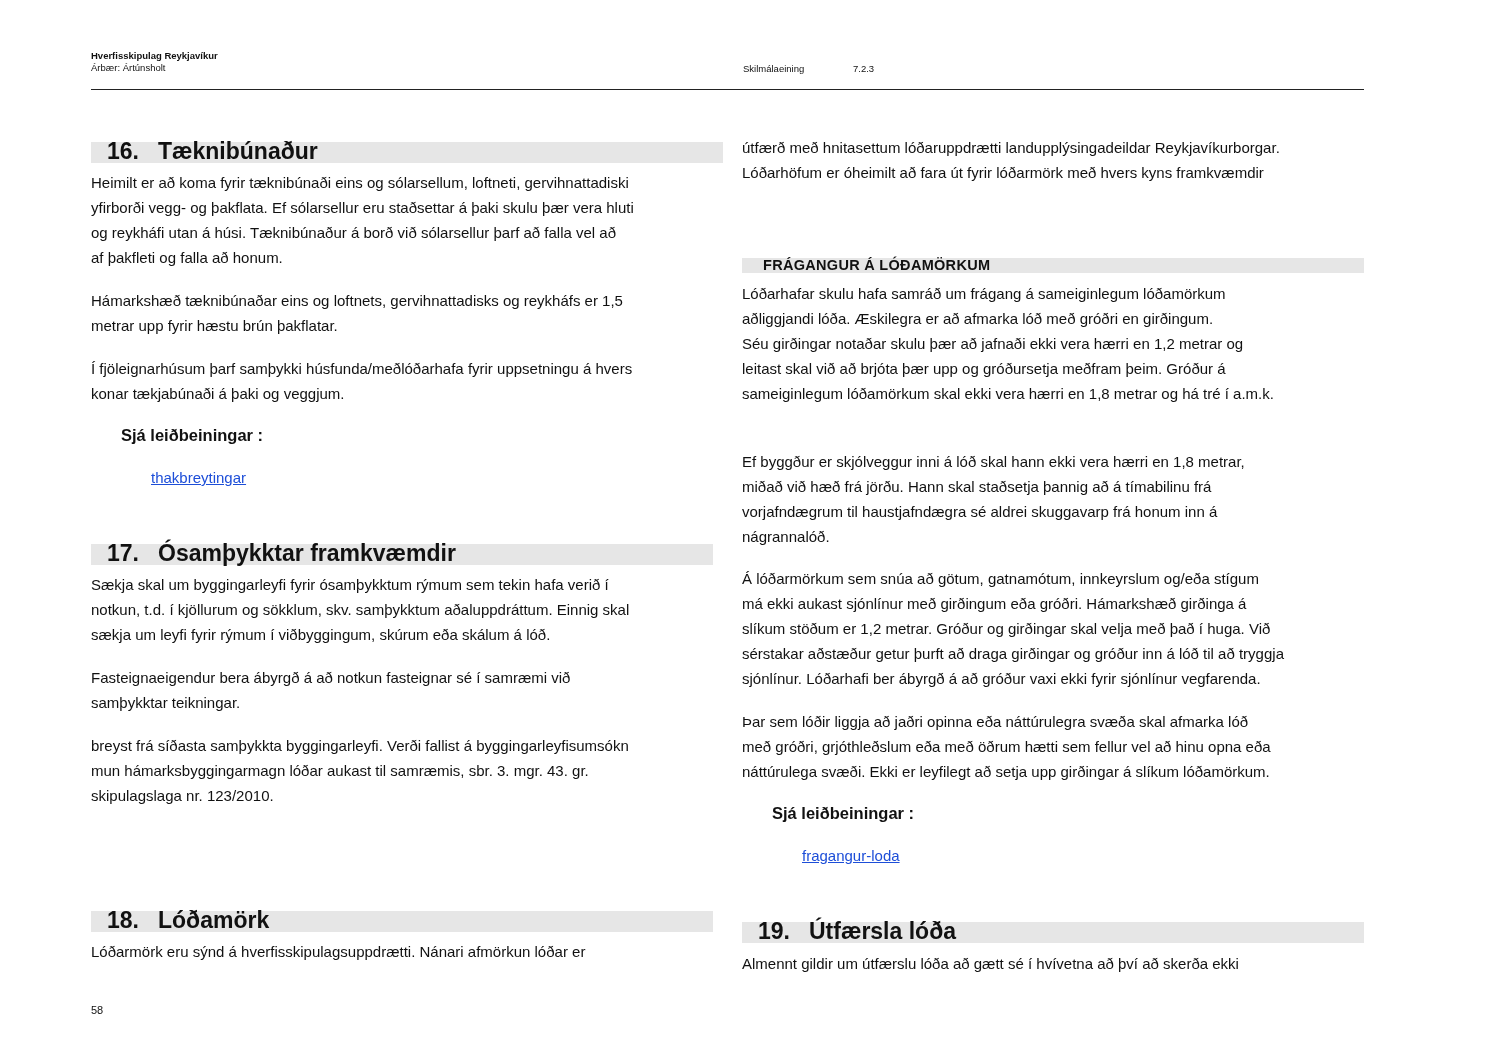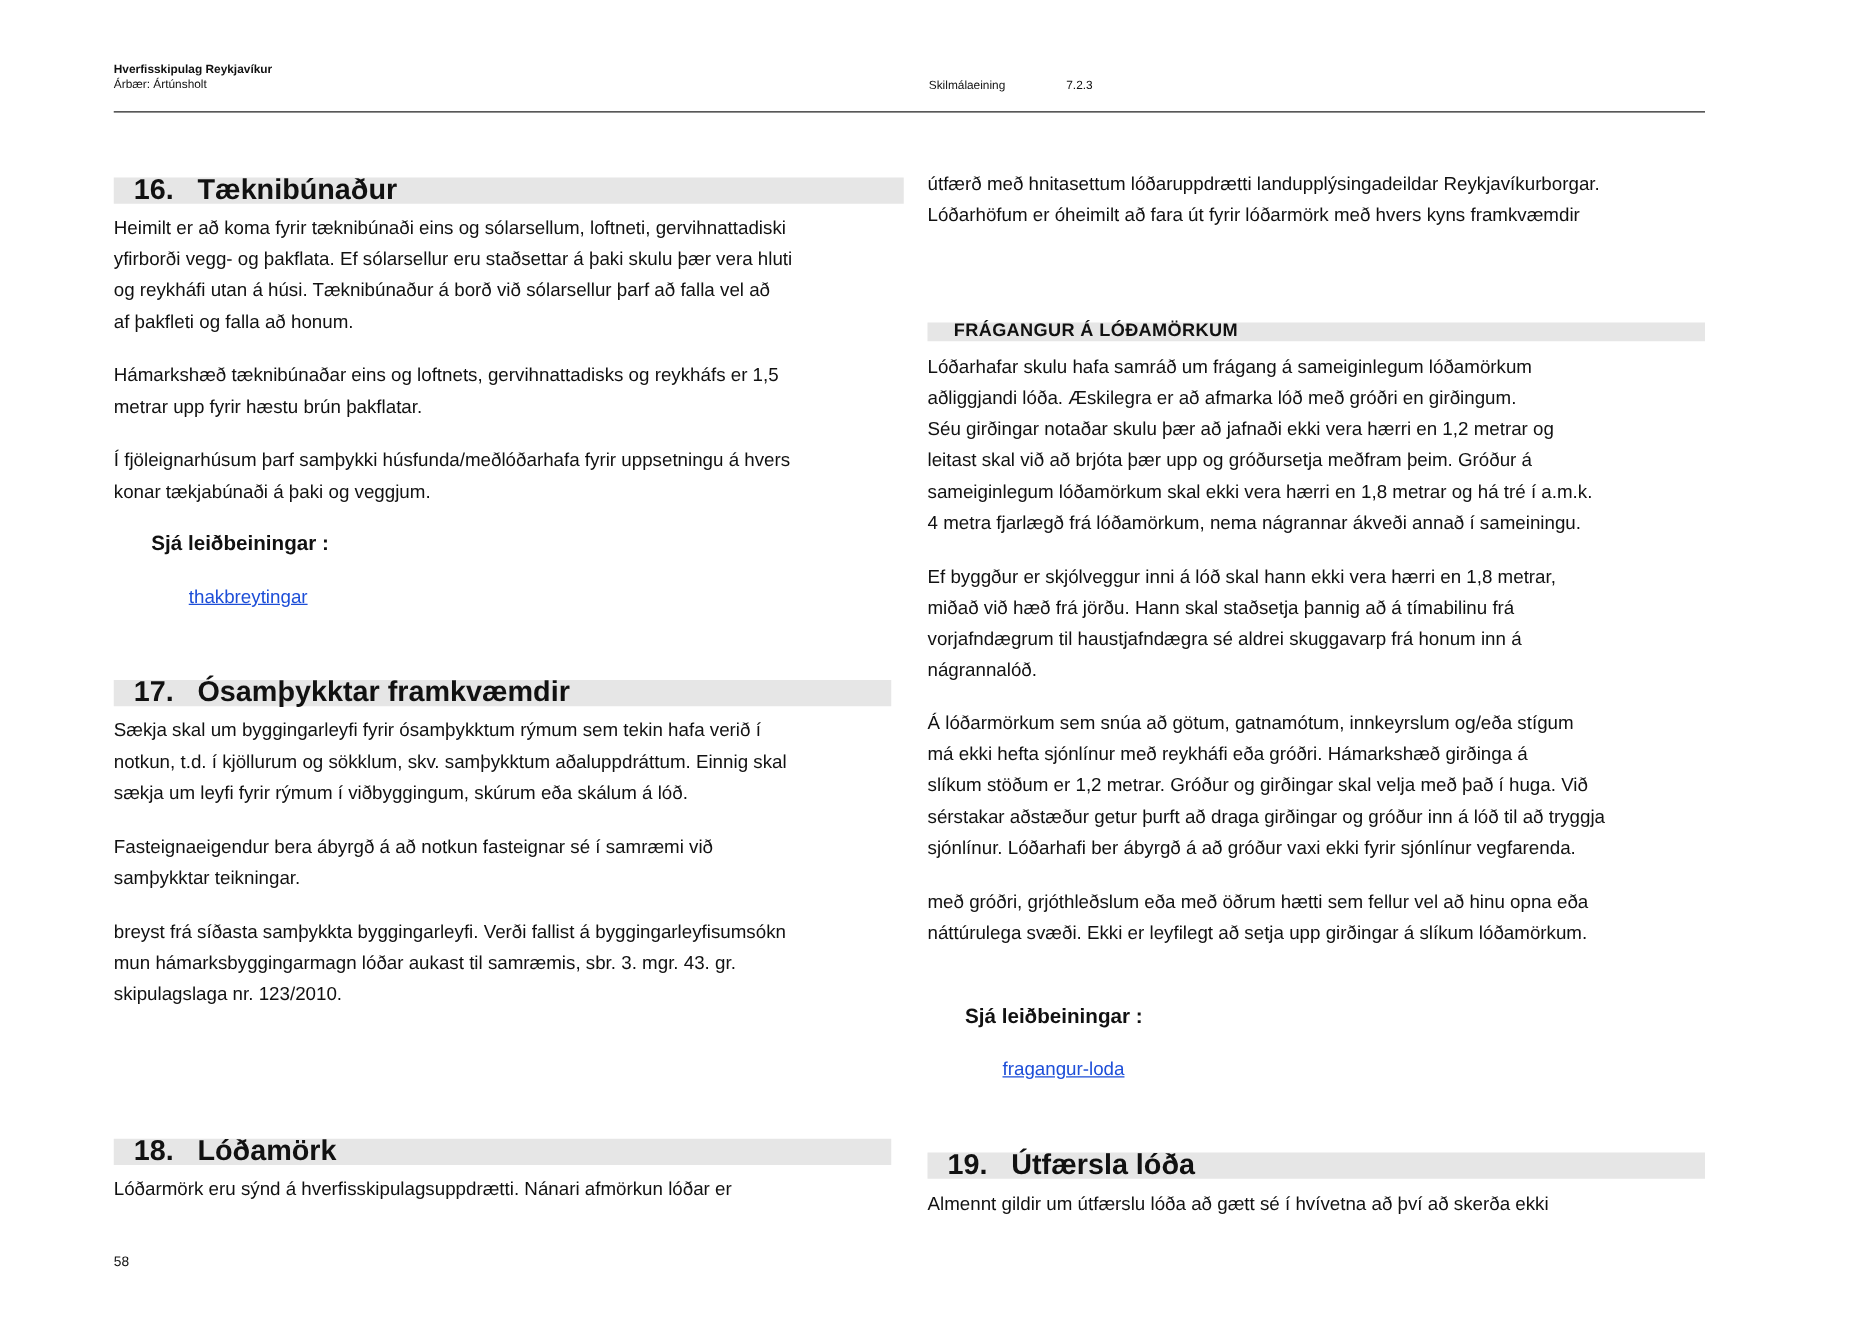--- a/index.html
+++ b/index.html
@@ -102,36 +102,36 @@
   <div class="sub-head" style="top:258px;">
     <span>FRÁGANGUR Á LÓÐAMÖRKUM</span>
   </div>
 
   <div class="para" style="top:281px;">
     <span class="ln">Lóðarhafar skulu hafa samráð um frágang á sameiginlegum lóðamörkum</span>
     <span class="ln">aðliggjandi lóða. Æskilegra er að afmarka lóð með gróðri en girðingum.</span>
     <span class="ln">Séu girðingar notaðar skulu þær að jafnaði ekki vera hærri en 1,2 metrar og</span>
     <span class="ln">leitast skal við að brjóta þær upp og gróðursetja meðfram þeim. Gróður á</span>
     <span class="ln">sameiginlegum lóðamörkum skal ekki vera hærri en 1,8 metrar og há tré í a.m.k.</span>
-    <span class="ln">4 metra fjarlægð frá lóðamörkum, nema nágrannar ákveði annað í sameiningu.</span>
   </div>
   <div class="para" style="top:449px;">
     <span class="ln">Ef byggður er skjólveggur inni á lóð skal hann ekki vera hærri en 1,8 metrar,</span>
     <span class="ln">miðað við hæð frá jörðu. Hann skal staðsetja þannig að á tímabilinu frá</span>
     <span class="ln">vorjafndægrum til haustjafndægra sé aldrei skuggavarp frá honum inn á</span>
     <span class="ln">nágrannalóð.</span>
   </div>
   <div class="para" style="top:566px;">
     <span class="ln">Á lóðarmörkum sem snúa að götum, gatnamótum, innkeyrslum og/eða stígum</span>
-    <span class="ln">má ekki hefta sjónlínur með reykháfi eða gróðri. Hámarkshæð girðinga á</span>
+    <span class="ln">má ekki aukast sjónlínur með girðingum eða gróðri. Hámarkshæð girðinga á</span>
     <span class="ln">slíkum stöðum er 1,2 metrar. Gróður og girðingar skal velja með það í huga. Við</span>
     <span class="ln">sérstakar aðstæður getur þurft að draga girðingar og gróður inn á lóð til að tryggja</span>
     <span class="ln">sjónlínur. Lóðarhafi ber ábyrgð á að gróður vaxi ekki fyrir sjónlínur vegfarenda.</span>
   </div>
   <div class="para" style="top:709px;">
+    <span class="ln">Þar sem lóðir liggja að jaðri opinna eða náttúrulegra svæða skal afmarka lóð</span>
     <span class="ln">með gróðri, grjóthleðslum eða með öðrum hætti sem fellur vel að hinu opna eða</span>
     <span class="ln">náttúrulega svæði. Ekki er leyfilegt að setja upp girðingar á slíkum lóðamörkum.</span>
   </div>
   <div class="see" style="top:804px;">Sjá leiðbeiningar :</div>
   <a class="lnk" style="top:847px;">fragangur-loda</a>
 
   <div class="sec-head" style="top:922px;">
     <span class="num">19.</span>
     <span class="ttl">Útfærsla lóða</span>
   </div>

